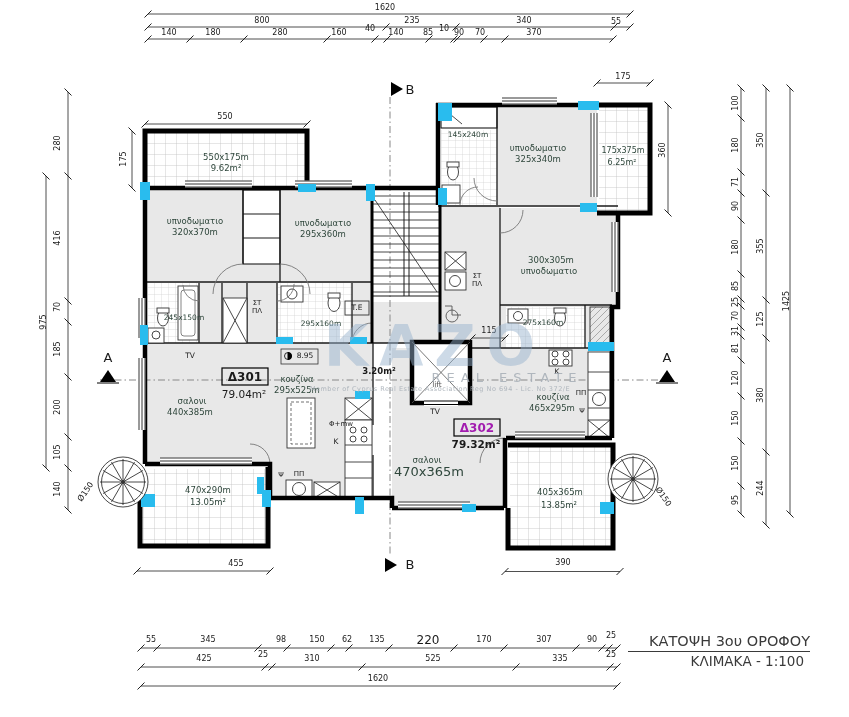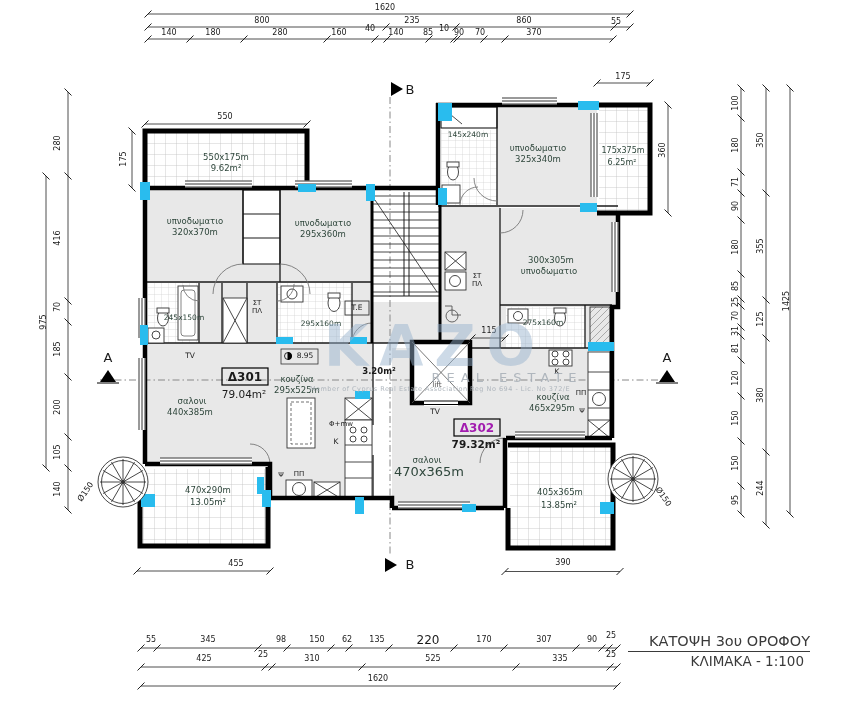--- a/index.html
+++ b/index.html
@@ -460,21 +460,21 @@
 <div id="watermark">
   <div id="wm-logo">KAZO</div>
   <div id="wm-sub">REAL ESTATE</div>
   <div id="wm-note">Member of Cyprus Real Estate Association   Reg No 694 - Lic. No 372/E</div>
 </div>
 
 <div id="labels-layer">
       <div class="lbl" style="left: 385px; top: 8px; font-size: 8px; color: rgb(26, 26, 26); transform: translate(-50%, -50%);">1620</div>
       <div class="lbl" style="left: 262px; top: 21px; font-size: 8px; color: rgb(26, 26, 26); transform: translate(-50%, -50%);">800</div>
       <div class="lbl" style="left: 412px; top: 21px; font-size: 8px; color: rgb(26, 26, 26); transform: translate(-50%, -50%);">235</div>
-      <div class="lbl" style="left: 524px; top: 21px; font-size: 8px; color: rgb(26, 26, 26); transform: translate(-50%, -50%);">860</div>
+      <div class="lbl" style="left: 524px; top: 21px; font-size: 8px; color: rgb(26, 26, 26); transform: translate(-50%, -50%);">340</div>
       <div class="lbl" style="left: 616px; top: 22px; font-size: 8px; color: rgb(26, 26, 26); transform: translate(-50%, -50%);">55</div>
       <div class="lbl" style="left: 169px; top: 33px; font-size: 8px; color: rgb(26, 26, 26); transform: translate(-50%, -50%);">140</div>
       <div class="lbl" style="left: 213px; top: 33px; font-size: 8px; color: rgb(26, 26, 26); transform: translate(-50%, -50%);">180</div>
       <div class="lbl" style="left: 280px; top: 33px; font-size: 8px; color: rgb(26, 26, 26); transform: translate(-50%, -50%);">280</div>
       <div class="lbl" style="left: 339px; top: 33px; font-size: 8px; color: rgb(26, 26, 26); transform: translate(-50%, -50%);">160</div>
       <div class="lbl" style="left: 370px; top: 29px; font-size: 8px; color: rgb(26, 26, 26); transform: translate(-50%, -50%);">40</div>
       <div class="lbl" style="left: 396px; top: 33px; font-size: 8px; color: rgb(26, 26, 26); transform: translate(-50%, -50%);">140</div>
       <div class="lbl" style="left: 428px; top: 33px; font-size: 8px; color: rgb(26, 26, 26); transform: translate(-50%, -50%);">85</div>
       <div class="lbl" style="left: 444px; top: 29px; font-size: 8px; color: rgb(26, 26, 26); transform: translate(-50%, -50%);">10</div>
       <div class="lbl" style="left: 459px; top: 33px; font-size: 8px; color: rgb(26, 26, 26); transform: translate(-50%, -50%);">90</div>

